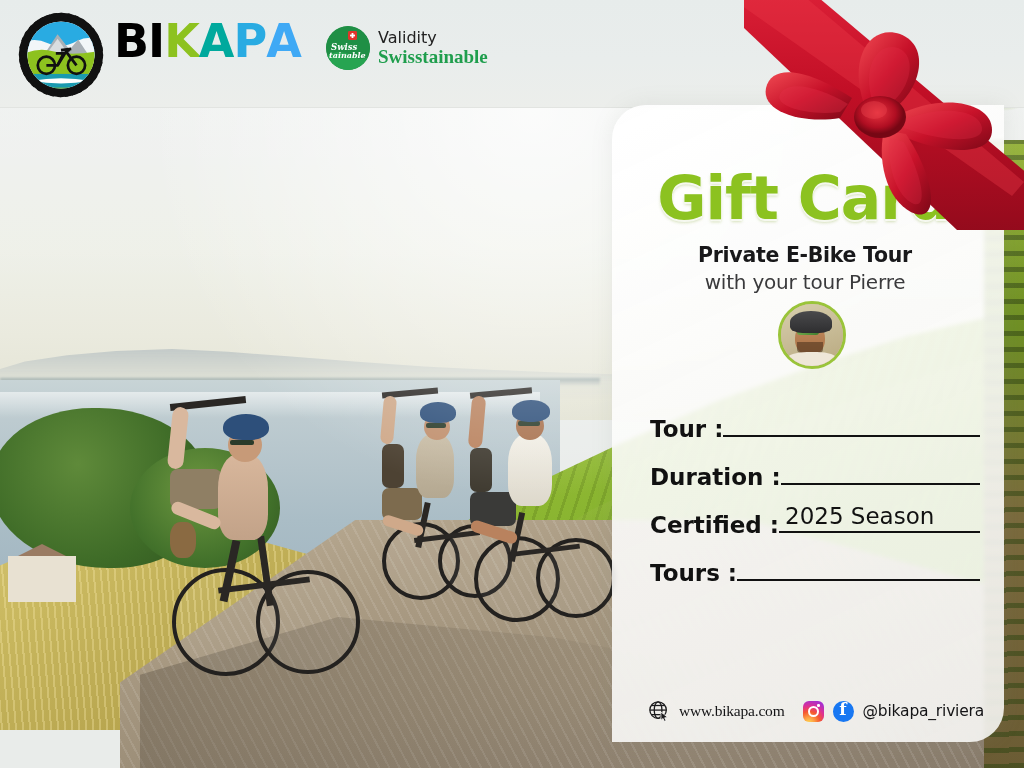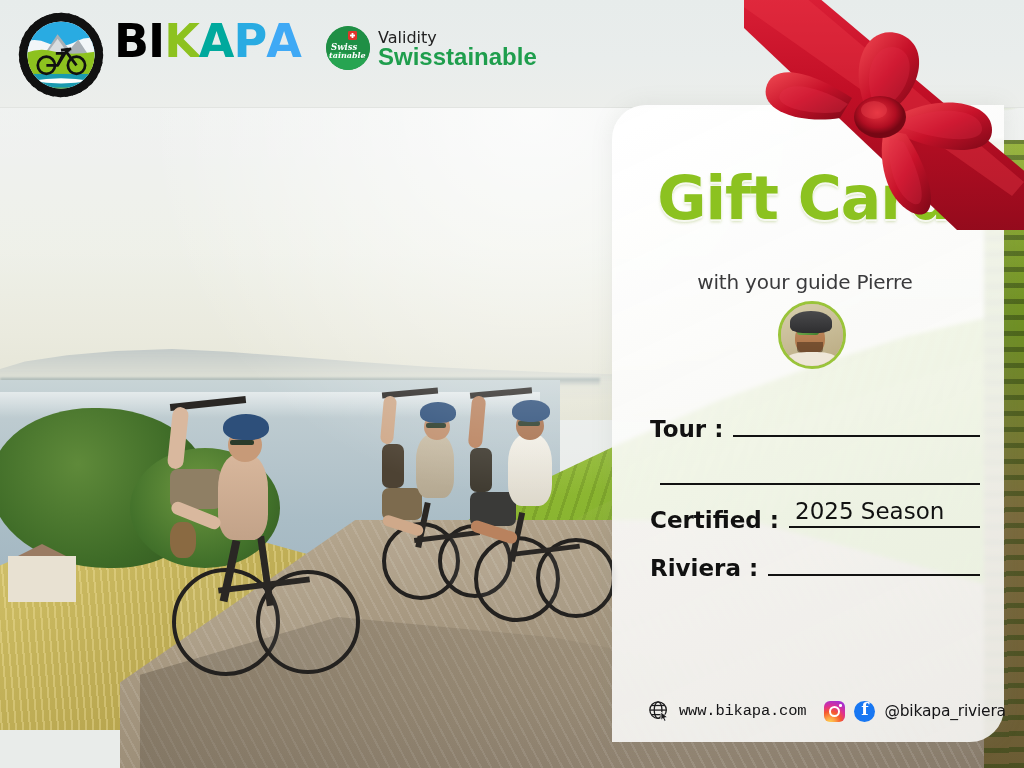--- a/index.html
+++ b/index.html
@@ -153,21 +153,21 @@
   .wordmark{position:absolute;left:114px;top:18px;}
   .bk{font-weight:bold;font-size:46px;letter-spacing:-1px;line-height:46px;
       font-family:"DejaVu Sans", sans-serif;}
   .bk span{display:inline-block;}
   .tagline{font-family:"DejaVu Sans", sans-serif;font-weight:bold;font-size:15.5px;color:#111;
       letter-spacing:-.2px;margin-top:2px;}
   .swiss{position:absolute;left:326px;top:26px;display:flex;align-items:center;gap:8px;}
   .swiss-badge{width:44px;height:44px;border-radius:50%;position:relative;overflow:hidden;
       background:radial-gradient(circle at 35% 30%,#3aa85e,#1f8f45 55%,#157a38 100%);}
   .swiss-txt1{font-size:16px;color:#222;line-height:17px;font-family:"DejaVu Sans",sans-serif;}
-  .swiss-txt2{font-size:24px;color:#1f9e4d;font-weight:bold;line-height:21px;font-family:Liberation Sans, sans-serif;}
+  .swiss-txt2{font-size:19px;color:#1f9e4d;font-weight:bold;line-height:21px;font-family:Liberation Serif, serif;}
 
   
   .card{position:absolute;left:612px;top:105px;width:392px;height:637px;
      background:linear-gradient(155deg, rgba(255,255,255,.93) 0%, rgba(252,252,251,.90) 40%, rgba(250,250,248,.88) 100%);
      border-radius:34px 0 34px 0;
      backdrop-filter:blur(2px);
      box-shadow:0 0 22px rgba(120,130,120,.12);}
   .card-inner{position:absolute;inset:0;}
 
   .gift-title{position:absolute;left:0;right:8px;top:58px;text-align:center;
@@ -190,30 +190,30 @@
      background:linear-gradient(90deg,#6ea84a,#3f7d2e);}
   .av-beard{position:absolute;left:16px;top:38px;width:26px;height:14px;border-radius:0 0 50% 50%;
      background:rgba(70,45,25,.55);}
   .av-shirt{position:absolute;left:6px;top:48px;width:50px;height:18px;border-radius:40% 40% 0 0;
      background:#efe7d8;}
 
   
   .fields{position:absolute;left:38px;top:306px;width:330px;}
   .field{display:flex;align-items:baseline;margin-bottom:17px;}
   .f-label{font-family:"DejaVu Sans", sans-serif;font-weight:bold;font-size:23px;color:#111;white-space:nowrap;text-align:center;}
-  .f-line{flex:1;margin-left:10px;border-bottom:2px solid #111;height:24px;position:relative;}
+  .f-line{flex:1;border-bottom:2px solid #111;height:24px;position:relative;}
   .f-val{font-family:"DejaVu Sans", sans-serif;font-size:23px;color:#111;position:absolute;
      left:6px;bottom:2px;white-space:nowrap;}
 
   .contact{position:absolute;left:0;right:6px;top:513px;text-align:center;
      font-family:"DejaVu Sans", sans-serif;font-size:15.5px;color:#1c1c1e;}
 
   .footer{position:absolute;left:36px;top:595px;width:336px;display:flex;align-items:center;gap:9px;}
   .globe-ico{width:22px;height:22px;flex:0 0 auto;}
-  .site{font-family:Liberation Mono, monospace;font-size:15.5px;color:#141416;letter-spacing:-.2px;}
+  .site{font-family:Liberation Serif, serif;font-size:15.5px;color:#141416;letter-spacing:-.2px;}
   .sp{flex:1;}
   .ig{width:21px;height:21px;border-radius:6px;flex:0 0 auto;
      background:radial-gradient(circle at 28% 104%, #fdd853 0%, #fd9a42 22%, #f4582f 42%, #e0318f 62%, #a72fd0 86%);
      position:relative;}
   .ig:before{content:"";position:absolute;left:5px;top:5px;width:11px;height:11px;border-radius:50%;
      border:2px solid #fff;box-sizing:border-box;}
   .ig:after{content:"";position:absolute;right:3.5px;top:3.5px;width:2.6px;height:2.6px;border-radius:50%;background:#fff;}
   .fb{width:21px;height:21px;border-radius:50%;background:#1877f2;flex:0 0 auto;position:relative;}
   .fb:before{content:"f";position:absolute;left:0;right:0;top:-2px;text-align:center;color:#fff;
      font-family:"DejaVu Serif", serif;font-weight:bold;font-size:17px;}
@@ -353,51 +353,53 @@
         <div class="swiss-txt1">Validity</div>
         <div class="swiss-txt2">Swisstainable</div>
       </div>
     </div>
   </div>
 
   <div class="card">
     <div class="card-inner">
 
       <div class="gift-title">Gift Card</div>
-      <div class="subtitle2">with your guide Pierre</div>
+      <div class="subtitle">Private E-Bike Tour</div>
+      <div class="subtitle2">with your tour Pierre</div>
 
       <div class="avatar">
         <div class="av-sky"></div>
         <div class="av-face"></div>
         <div class="av-beard"></div>
         <div class="av-shade"></div>
         <div class="av-helmet"></div>
         <div class="av-shirt"></div>
       </div>
 
       <div class="fields">
         <div class="field">
           <div class="f-label">Tour :</div>
           <div class="f-line">
             <span class="f-val"></span>
           </div>
         </div>
         <div class="field">
+          <div class="f-label">Duration :</div>
           <div class="f-line">
             <span class="f-val"></span>
           </div>
         </div>
         <div class="field">
           <div class="f-label">Certified :</div>
           <div class="f-line">
             <span class="f-val">2025 Season</span>
           </div>
         </div>
         <div class="field">
-          <div class="f-label">Riviera :</div>
+          <div class="f-label">Tours :</div>
           <div class="f-line">
             <span class="f-val"></span>
           </div>
         </div>
       </div>
 
 
       <div class="footer">
         <svg class="globe-ico" viewBox="0 0 24 24">
           <g fill="none" stroke="#1a1a1c" stroke-width="1.4">

